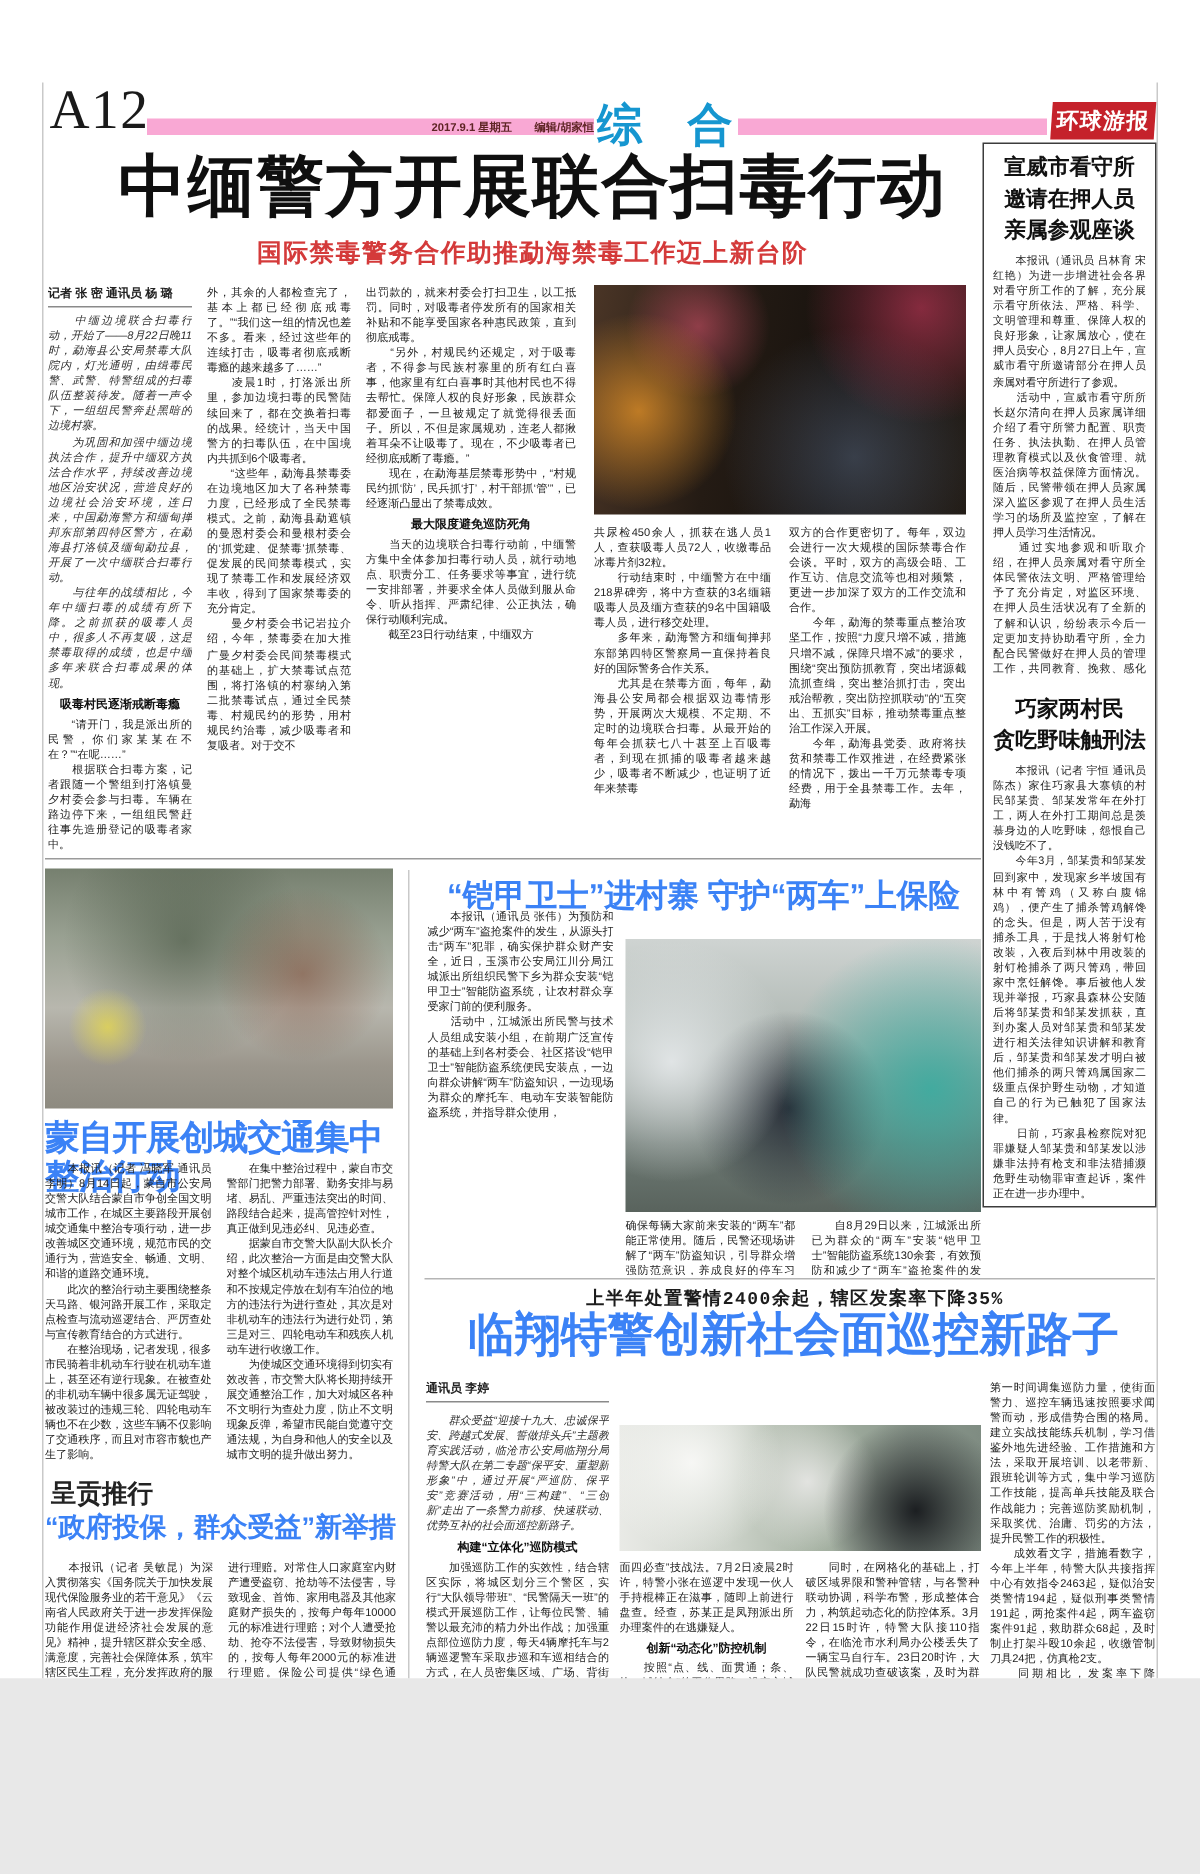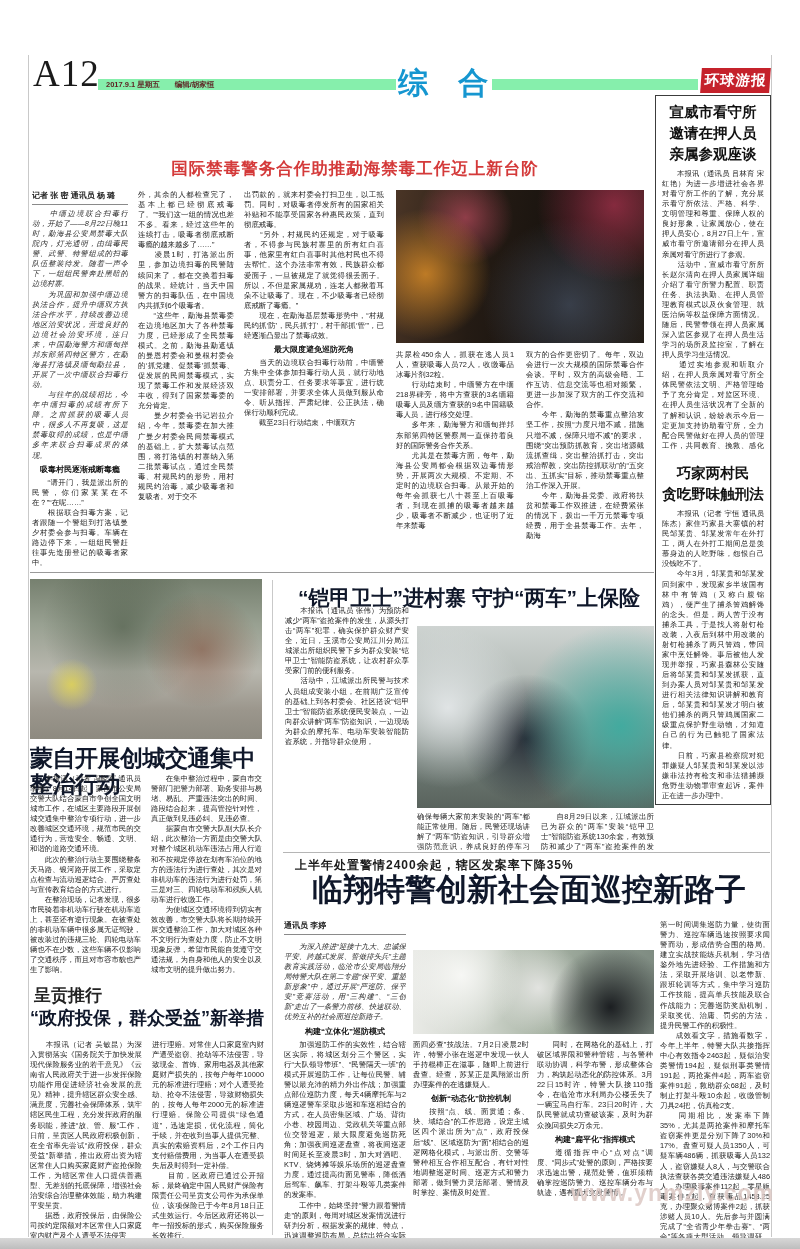--- a/index.html
+++ b/index.html
@@ -1,32 +1,32 @@
 <!DOCTYPE html>
 <html><head>
 <meta charset="utf-8">
 <style>
   html,body{margin:0;padding:0;background:#e8e8e8;}
-  #page{position:relative;width:800px;height:1249px;background:#ffffff;overflow:hidden;
+  #page{position:relative;width:800px;height:1119px;background:#ffffff;overflow:hidden;
         font-family:"Liberation Sans","DejaVu Sans",sans-serif;color:#222;}
   .abs{position:absolute;}
   .hairline-v{width:1px;background:#c9c9c9;}
   .rule-h{height:1px;background:#9a9a9a;}
   
   .pageno{font-family:"Liberation Serif","DejaVu Serif",serif;font-size:37px;font-weight:400;color:#1a1a1a;letter-spacing:1px;}
-  .bluebar{background:#86efac;height:11px;}
+  .bluebar{background:#f9a8d4;height:11px;text-align:right;}
   .datebar{font-size:7.5px;font-weight:bold;color:#5e2424;line-height:11px;}
   .section-title{font-size:30px;font-weight:900;color:#1596d0;letter-spacing:11px;}
   .masthead{background:#c5222b;color:#fff;display:flex;align-items:center;justify-content:center;
             font-family:"Liberation Serif","DejaVu Serif",serif;font-weight:bold;font-size:14.5px;
             transform:skewX(-4deg);letter-spacing:1px;}
   
   .h-lead{font-size:45px;font-weight:900;color:#0f0f0f;text-align:center;letter-spacing:1px;line-height:1.1;}
   .h-sub{font-size:16.5px;font-weight:bold;color:#d43a3a;text-align:center;letter-spacing:1px;}
-  .h-mid{font-weight:900;color:#0f172a;line-height:1.15;}
+  .h-mid{font-weight:900;color:#3b82f6;line-height:1.15;}
   
   .bodytext{font-size:7.4px;line-height:1.36;text-align:justify;white-space:pre-line;color:#232323;overflow:hidden;}
   .intro{font-style:italic;color:#2e2e2e;}
   .colsub{font-size:8px;font-weight:bold;text-align:center;margin:3px 0;color:#111;}
   .byline{font-size:8px;font-weight:bold;color:#222;padding-bottom:3px;}
   .byline-rule{height:1px;background:#8a8a8a;margin-bottom:4px;}
   .col{float:left;overflow:hidden;}
   
   .photo{overflow:hidden;}
   .photo-lead{background:
@@ -48,21 +48,21 @@
   .photo-linxiang{background:
       radial-gradient(circle at 82% 68%, rgba(18,20,24,.92), rgba(18,20,24,0) 30%),
       radial-gradient(circle at 52% 45%, rgba(232,232,230,.9), rgba(232,232,230,0) 35%),
       radial-gradient(circle at 20% 30%, rgba(250,250,248,.9), rgba(250,250,248,0) 30%),
       linear-gradient(90deg,#e9eae6 0%,#cdd3ca 30%,#a7b3a4 55%,#8a978c 80%,#7f8c82 100%);}
   
   .sidebox{border:1px solid #3c3c3c;box-sizing:border-box;padding:6px 6px;background:#fff;}
   .side-h{font-size:14.5px;font-weight:900;text-align:center;line-height:1.45;color:#111;}
   .side-body{font-size:7.3px;line-height:1.38;text-align:justify;white-space:pre-line;color:#232323;overflow:hidden;}
   
-  .kicker{font-size:12px;font-weight:bold;color:#1c1c1c;text-align:left;letter-spacing:1px;}
+  .kicker{font-size:12px;font-weight:bold;color:#1c1c1c;text-align:center;letter-spacing:1px;font-family:Liberation Mono, monospace;}
   .script-kicker{font-family:"Liberation Serif","DejaVu Serif",serif;font-weight:bold;font-size:17px;color:#222;}
   .watermark{color:#dcc8c4;font-weight:900;text-align:center;line-height:1.15;opacity:.85;}
   .wm1{font-size:29px;letter-spacing:2px;}
   .wm2{font-size:23px;letter-spacing:1px;}
   .bottom-bar{background:linear-gradient(180deg,#d8d8d8,#bdbdbd);}
 </style>
 </head>
 <body>
 
 <div id="page">
@@ -72,20 +72,21 @@
   <div class="abs bottom-bar" style="left:0;top:1238px;width:800px;height:11px;"></div>
 
   <div class="abs pageno" style="left:33px;top:52px;">A12</div>
   <div class="abs bluebar" style="left:98px;top:79px;width:298px;">
     <div class="datebar" style="padding-left:8px;">2017.9.1 星期五　　编辑/胡家恒</div>
   </div>
   <div class="abs section-title" style="left:398px;top:63px;">综 合</div>
   <div class="abs bluebar" style="left:492px;top:79px;width:206px;"></div>
   <div class="abs masthead" style="left:701px;top:68px;width:69px;height:25px;">环球游报</div>
 
+  <div class="abs h-lead" style="left:58px;top:99px;width:594px;">中缅警方开展联合扫毒行动</div>
   <div class="abs h-sub" style="left:58px;top:158px;width:594px;">国际禁毒警务合作助推勐海禁毒工作迈上新台阶</div>
 
   <div class="abs" style="left:32px;top:190px;width:624px;height:378px;">
     <div class="col" style="width:96px;height:378px;">
       <div class="byline">记者 张 密 通讯员 杨 璐</div>
       <div class="byline-rule"></div>
       <div class="bodytext intro">　　中缅边境联合扫毒行动，开始了——8月22日晚11时，勐海县公安局禁毒大队院内，灯光通明，由缉毒民警、武警、特警组成的扫毒队伍整装待发。随着一声令下，一组组民警奔赴黑暗的边境村寨。
 　　为巩固和加强中缅边境执法合作，提升中缅双方执法合作水平，持续改善边境地区治安状况，营造良好的边境社会治安环境，连日来，中国勐海警方和缅甸掸邦东部第四特区警方，在勐海县打洛镇及缅甸勐拉县，开展了一次中缅联合扫毒行动。
 　　与往年的战绩相比，今年中缅扫毒的成绩有所下降。之前抓获的吸毒人员中，很多人不再复吸，这是禁毒取得的成绩，也是中缅多年来联合扫毒成果的体现。</div>
       <div class="colsub">吸毒村民逐渐戒断毒瘾</div>
@@ -96,21 +97,21 @@
 　　两个小时后，检查基本结束。“我们这一组的成绩不理想，除了外出办事不在家的人之</div>
     </div>
     <div class="col" style="width:96px;height:378px;margin-left:10px;">
       <div class="bodytext" style="height:378px;">外，其余的人都检查完了，基本上都已经彻底戒毒了。”“我们这一组的情况也差不多。看来，经过这些年的连续打击，吸毒者彻底戒断毒瘾的越来越多了……”
 　　凌晨1时，打洛派出所里，参加边境扫毒的民警陆续回来了，都在交换着扫毒的战果。经统计，当天中国警方的扫毒队伍，在中国境内共抓到6个吸毒者。
 　　“这些年，勐海县禁毒委在边境地区加大了各种禁毒力度，已经形成了全民禁毒模式。之前，勐海县勐遮镇的曼恩村委会和曼根村委会的‘抓党建、促禁毒’抓禁毒、促发展的民间禁毒模式，实现了禁毒工作和发展经济双丰收，得到了国家禁毒委的充分肯定。
 　　曼夕村委会书记岩拉介绍，今年，禁毒委在加大推广曼夕村委会民间禁毒模式的基础上，扩大禁毒试点范围，将打洛镇的村寨纳入第二批禁毒试点，通过全民禁毒、村规民约的形势，用村规民约治毒，减少吸毒者和复吸者。对于交不</div>
     </div>
     <div class="col" style="width:140px;height:378px;margin-left:10px;">
       <div class="bodytext">出罚款的，就来村委会打扫卫生，以工抵罚。同时，对吸毒者停发所有的国家相关补贴和不能享受国家各种惠民政策，直到彻底戒毒。
-　　“另外，村规民约还规定，对于吸毒者，不得参与民族村寨里的所有红白喜事，他家里有红白喜事时其他村民也不得去帮忙。这个办法非常有效，民族群众都爱面子，一旦被规定了就觉得很丢面子。所以，不但是家属规劝，连老人都揪着耳朵不让吸毒了。现在，不少吸毒者已经彻底戒断了毒瘾。”
+　　“另外，村规民约还规定，对于吸毒者，不得参与民族村寨里的所有红白喜事，他家里有红白喜事时其他村民也不得去帮忙。保障人权的良好形象，民族群众都爱面子，一旦被规定了就觉得很丢面子。所以，不但是家属规劝，连老人都揪着耳朵不让吸毒了。现在，不少吸毒者已经彻底戒断了毒瘾。”
 　　现在，在勐海基层禁毒形势中，“村规民约抓‘防’，民兵抓‘打’，村干部抓‘管’”，已经逐渐凸显出了禁毒成效。</div>
       <div class="colsub">最大限度避免巡防死角</div>
       <div class="bodytext">　　当天的边境联合扫毒行动前，中缅警方集中全体参加扫毒行动人员，就行动地点、职责分工、任务要求等事宜，进行统一安排部署，并要求全体人员做到服从命令、听从指挥、严肃纪律、公正执法，确保行动顺利完成。
 　　截至23日行动结束，中缅双方</div>
     </div>
     <div class="col" style="width:248px;height:378px;margin-left:12px;">
       <div class="photo photo-lead" style="width:248px;height:153px;"></div>
       <div style="margin-top:7px;">
         <div class="col bodytext" style="width:118px;height:216px;">共尿检450余人，抓获在逃人员1人，查获吸毒人员72人，收缴毒品冰毒片剂32粒。
 　　行动结束时，中缅警方在中缅218界碑旁，将中方查获的3名缅籍吸毒人员及缅方查获的9名中国籍吸毒人员，进行移交处理。
@@ -176,21 +177,21 @@
 　　目前，区政府已通过公开招标，最终确定中国人民财产保险有限责任公司呈贡支公司作为承保单位，该项保险已于今年8月18日正式生效运行。今后区政府还将以一年一招投标的形式，购买保险服务长效推行。</div>
   </div>
 
   <div class="abs kicker" style="left:295px;top:857px;width:470px;">上半年处置警情2400余起，辖区发案率下降35%</div>
   <div class="abs h-mid" style="left:290px;top:872px;width:478px;font-size:31px;text-align:center;">临翔特警创新社会面巡控新路子</div>
   <div class="abs" style="left:284px;top:920px;width:122px;">
     <div class="byline">通讯员 李婷</div>
     <div class="byline-rule"></div>
   </div>
   <div class="abs" style="left:284px;top:942px;width:122px;height:296px;overflow:hidden;">
-    <div class="bodytext intro">　　为深入推进“迎接十九大、忠诚保平安、跨越式发展、誓做排头兵”主题教育实践活动，临沧市公安局临翔分局特警大队在第二专题“保平安、重塑新形象”中，通过开展“严巡防、保平安”竞赛活动，用“三构建”、“三创新”走出了一条警力前移、快速联动、优势互补的社会面巡控新路子。</div>
+    <div class="bodytext intro">　　群众受益“迎接十九大、忠诚保平安、跨越式发展、誓做排头兵”主题教育实践活动，临沧市公安局临翔分局特警大队在第二专题“保平安、重塑新形象”中，通过开展“严巡防、保平安”竞赛活动，用“三构建”、“三创新”走出了一条警力前移、快速联动、优势互补的社会面巡控新路子。</div>
     <div class="colsub">构建“立体化”巡防模式</div>
     <div class="bodytext">　　加强巡防工作的实效性，结合辖区实际，将城区划分三个警区，实行“大队领导带班”、“民警隔天一班”的模式开展巡防工作，让每位民警、辅警以最充沛的精力外出作战；加强重点部位巡防力度，每天4辆摩托车与2辆巡逻警车采取步巡和车巡相结合的方式，在人员密集区域、广场、背街小巷、校园周边、党政机关等重点部位交替巡逻，最大限度避免巡防死角；加强夜间巡逻盘查，将夜间巡逻时间延长至凌晨3时，加大对酒吧、KTV、烧烤摊等娱乐场所的巡逻盘查力度，通过提高街面见警率，降低酒后驾车、飙车、打架斗殴等几类案件的发案率。
 　　工作中，始终坚持“警力跟着警情走”的原则，每周对城区发案情况进行研判分析，根据发案的规律、特点，迅速调整巡防布局，总结出符合实际的巡逻路线，并推广总结了“街</div>
   </div>
   <div class="abs photo photo-linxiang" style="left:413px;top:950px;width:241px;height:84px;"></div>
   <div class="abs" style="left:413px;top:1040px;width:116px;height:198px;overflow:hidden;">
     <div class="bodytext">面四必查”技战法。7月2日凌晨2时许，特警小张在巡逻中发现一伙人手持棍棒正在滋事，随即上前进行盘查。经查，苏某正是凤翔派出所办理案件的在逃嫌疑人。</div>
     <div class="colsub">创新“动态化”防控机制</div>
     <div class="bodytext">　　按照“点、线、面贯通；条、块、域结合”的工作思路，设定主城区四个派出所为“点”，政府投保后“线”、区域巡防为“面”相结合的巡逻网格化模式，与派出所、交警等警种相互合作相互配合，有针对性地调整巡逻时间、巡逻方式和警力部署，做到警力灵活部署、警情及时掌控、案情及时处置。</div>
   </div>

